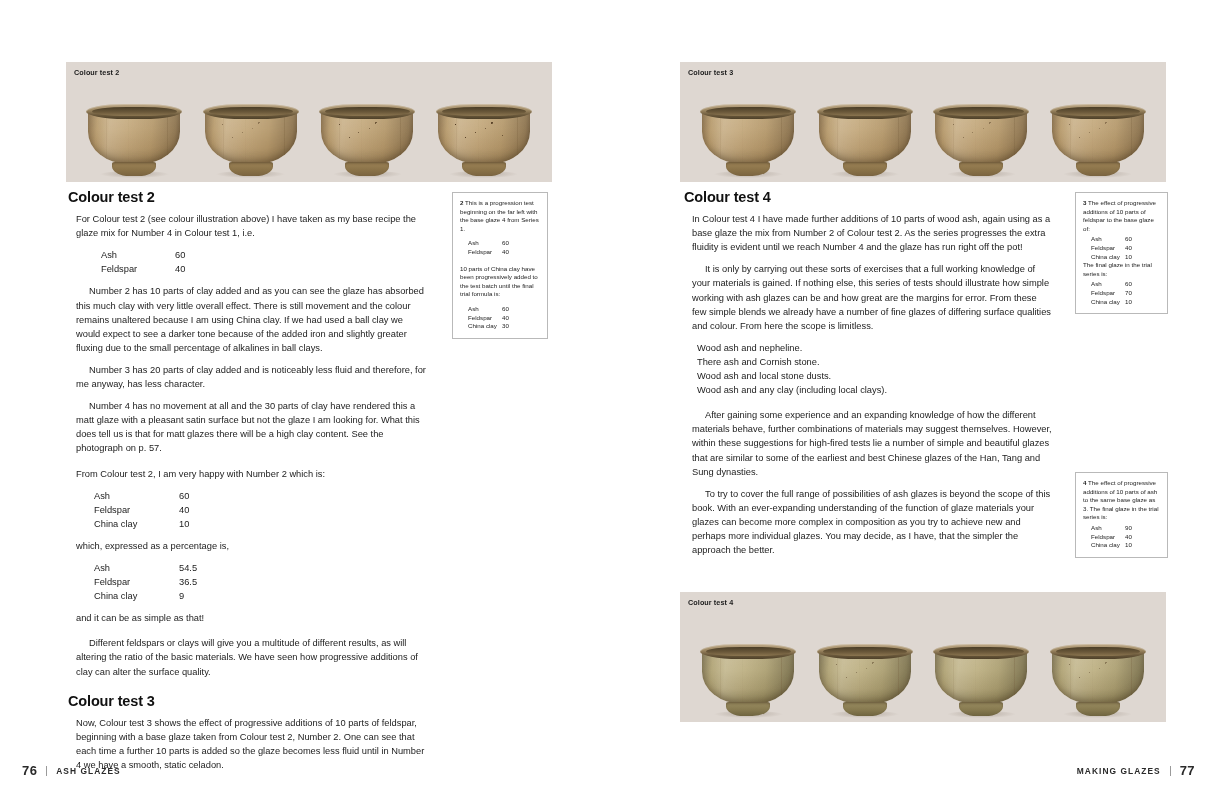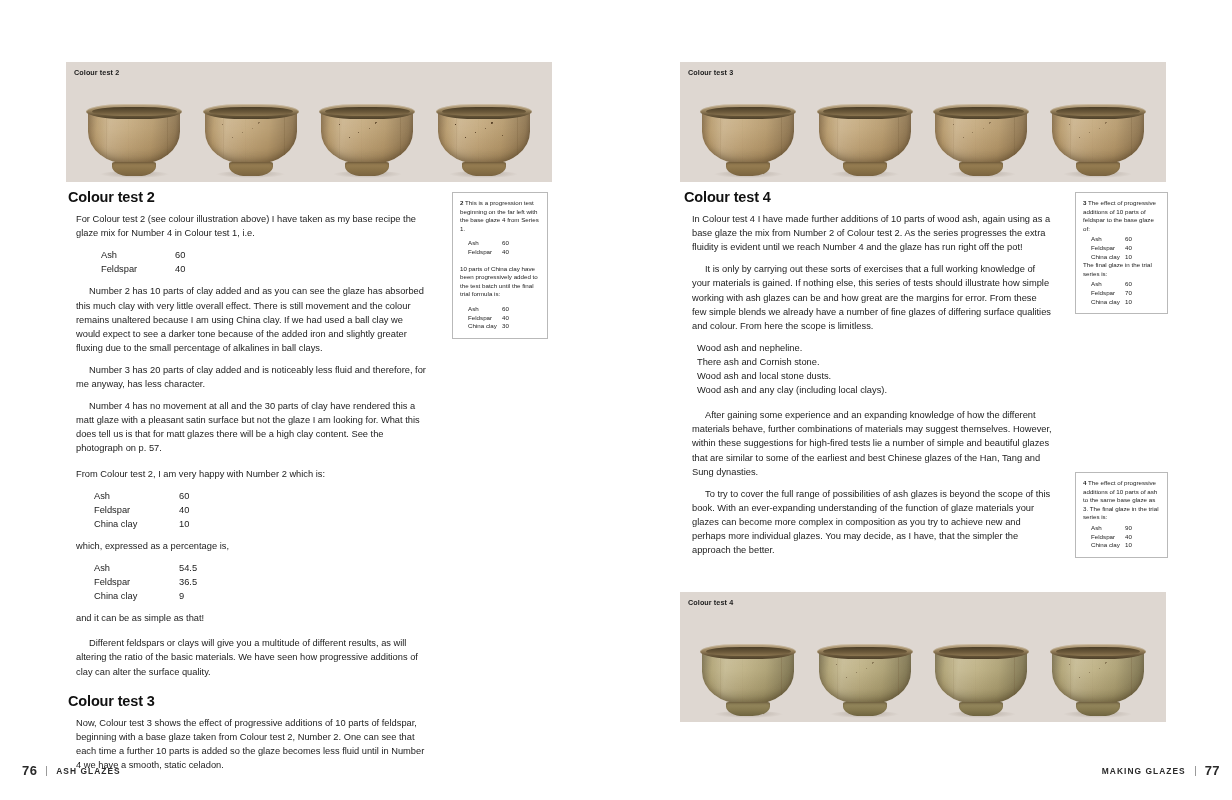--- a/index.html
+++ b/index.html
@@ -196,21 +196,21 @@
     bottom: 22px;
     font-size: 8.4px;
     font-weight: 700;
     letter-spacing: 1.05px;
     color: #2a2a2a;
     display: flex;
     align-items: center;
     gap: 9px;
   }
   .footer.left  { left: 22px; }
-  .footer.right { right: 12px; }
+  .footer.right { right: 37px; }
   .footer .folio { font-size: 13px; letter-spacing: .4px; }
   .footer .sep {
     display: inline-block;
     width: 1px; height: 10px;
     background: #9a9a9a;
   }
 </style>
 </head>
 <body>
 

